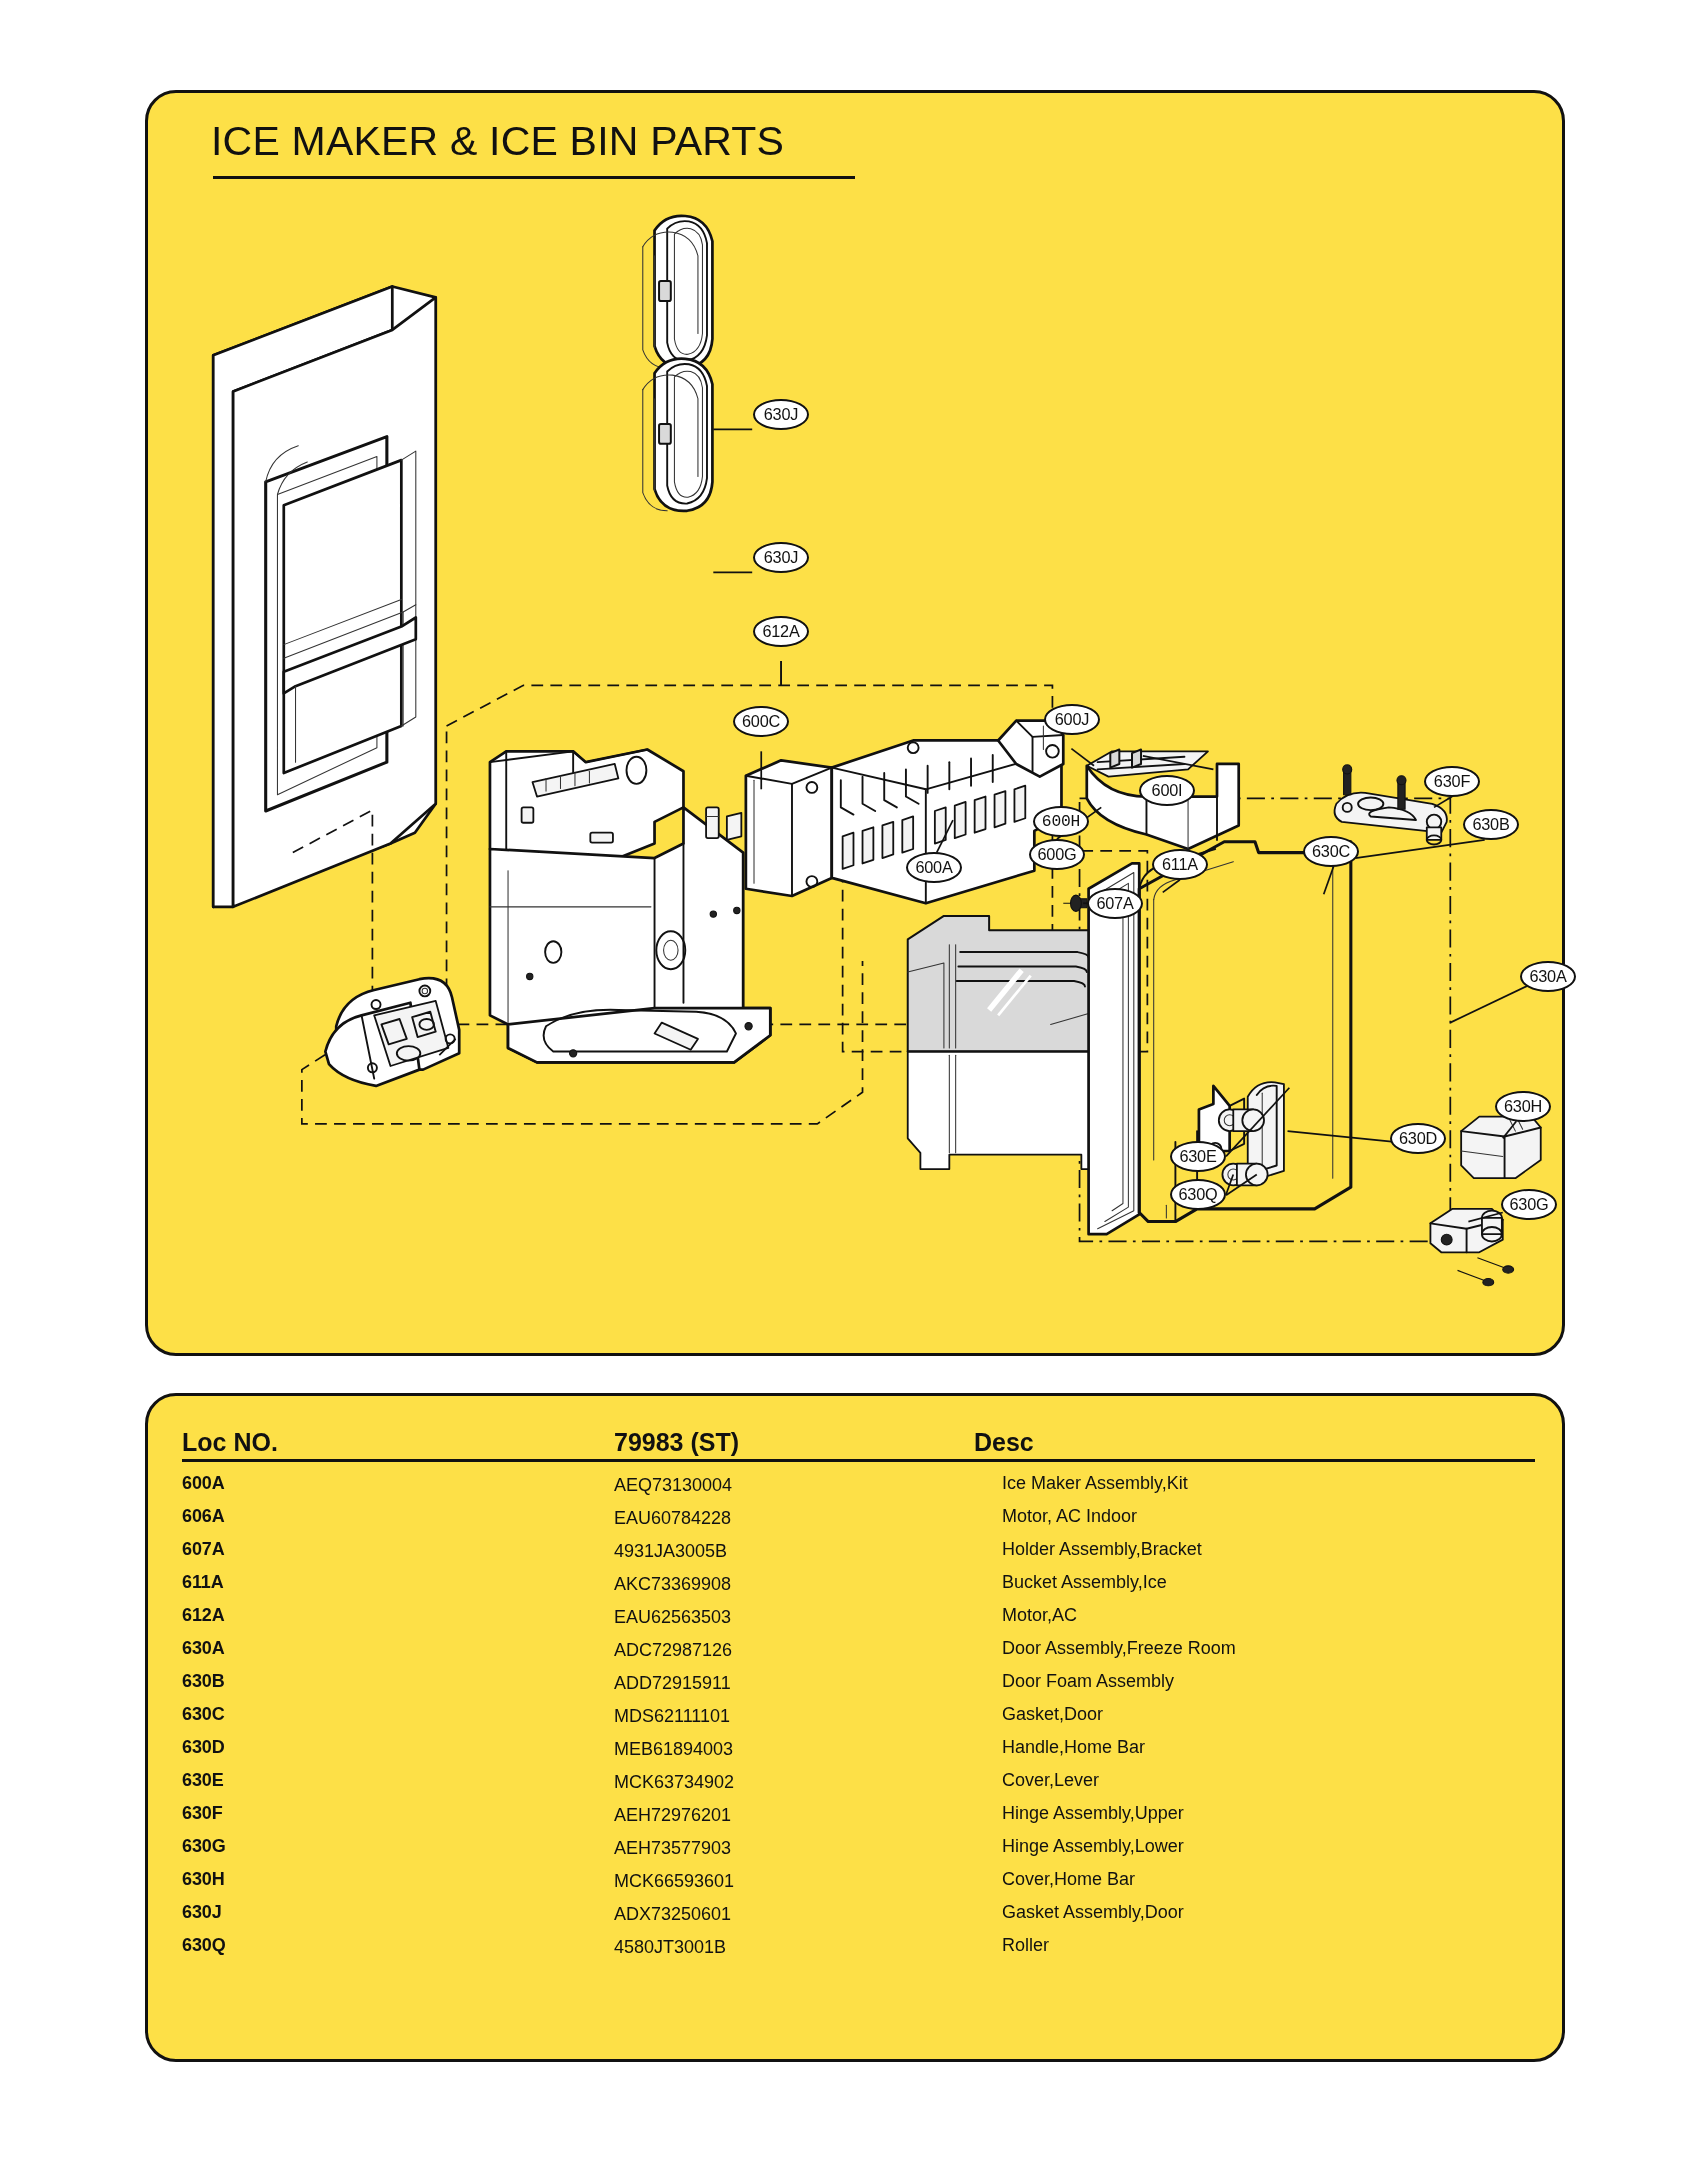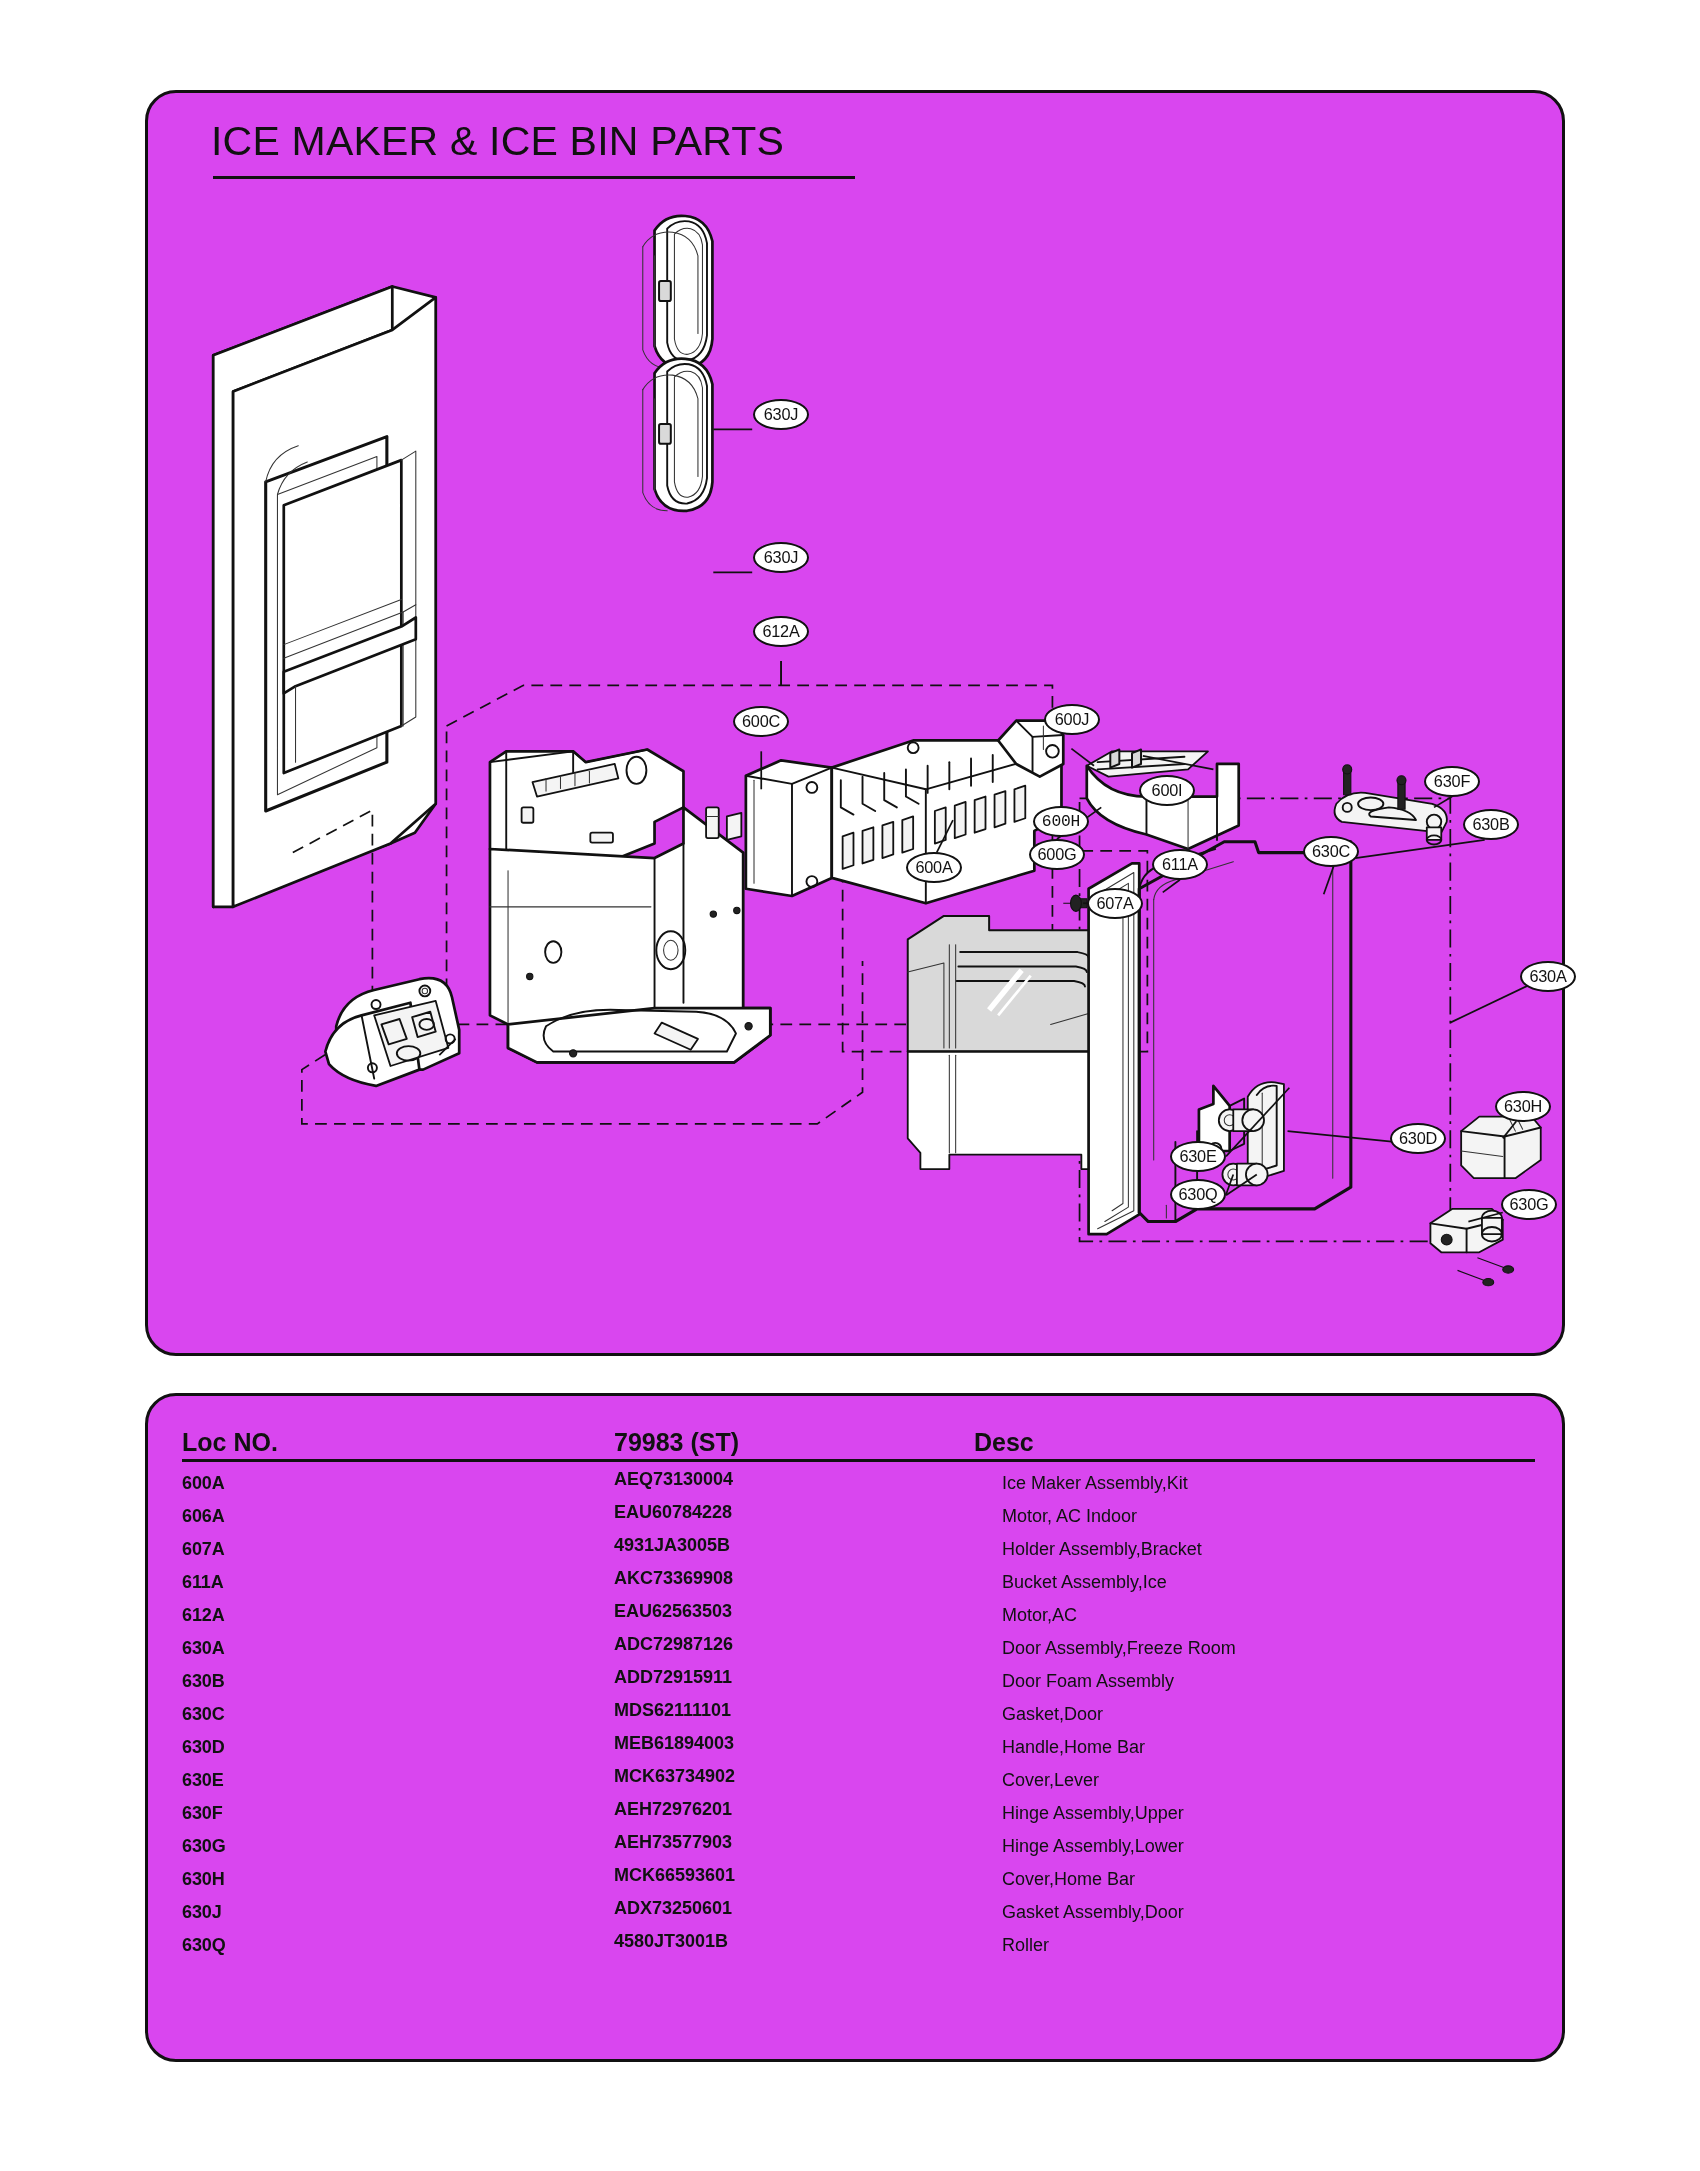--- a/index.html
+++ b/index.html
@@ -16,21 +16,21 @@
   .page {
     position: absolute;
     inset: 0;
   }
 
   
   .panel {
     position: absolute;
     border: 3.6px solid #111;
     border-radius: 31px;
-    background: #d946ef;
+    background: #fde047;
   }
   #diagram-panel {
     left: 145px; top: 90px;
     width: 1420px; height: 1266px;
   }
   #table-panel {
     left: 145px; top: 1393px;
     width: 1420px; height: 669px;
   }
 
@@ -96,21 +96,21 @@
   .col-desc { position:absolute; left: 792px; top: 7.2px; }
 
   .rows { position: absolute; left: 0; top: 47px; width: 1353px; }
   .row {
     position: relative;
     height: 33px;
     font-size: 18px;
     color: #111;
   }
   .row .c-loc  { position:absolute; left: 0px;   top: 5.4px; font-weight: bold; letter-spacing:-0.1px; }
-  .row .c-part { position:absolute; left: 432px; top: 1px; font-weight: bold; }
+  .row .c-part { position:absolute; left: 432px; top: 7px; }
   .row .c-desc { position:absolute; left: 792px; top: 5.4px; margin-left: 28px; }
 </style>
 </head>
 <body>
 
 <div class="page">
 
   <div class="panel" id="diagram-panel">
 
     <div class="title">ICE MAKER &amp; ICE BIN PARTS</div>

